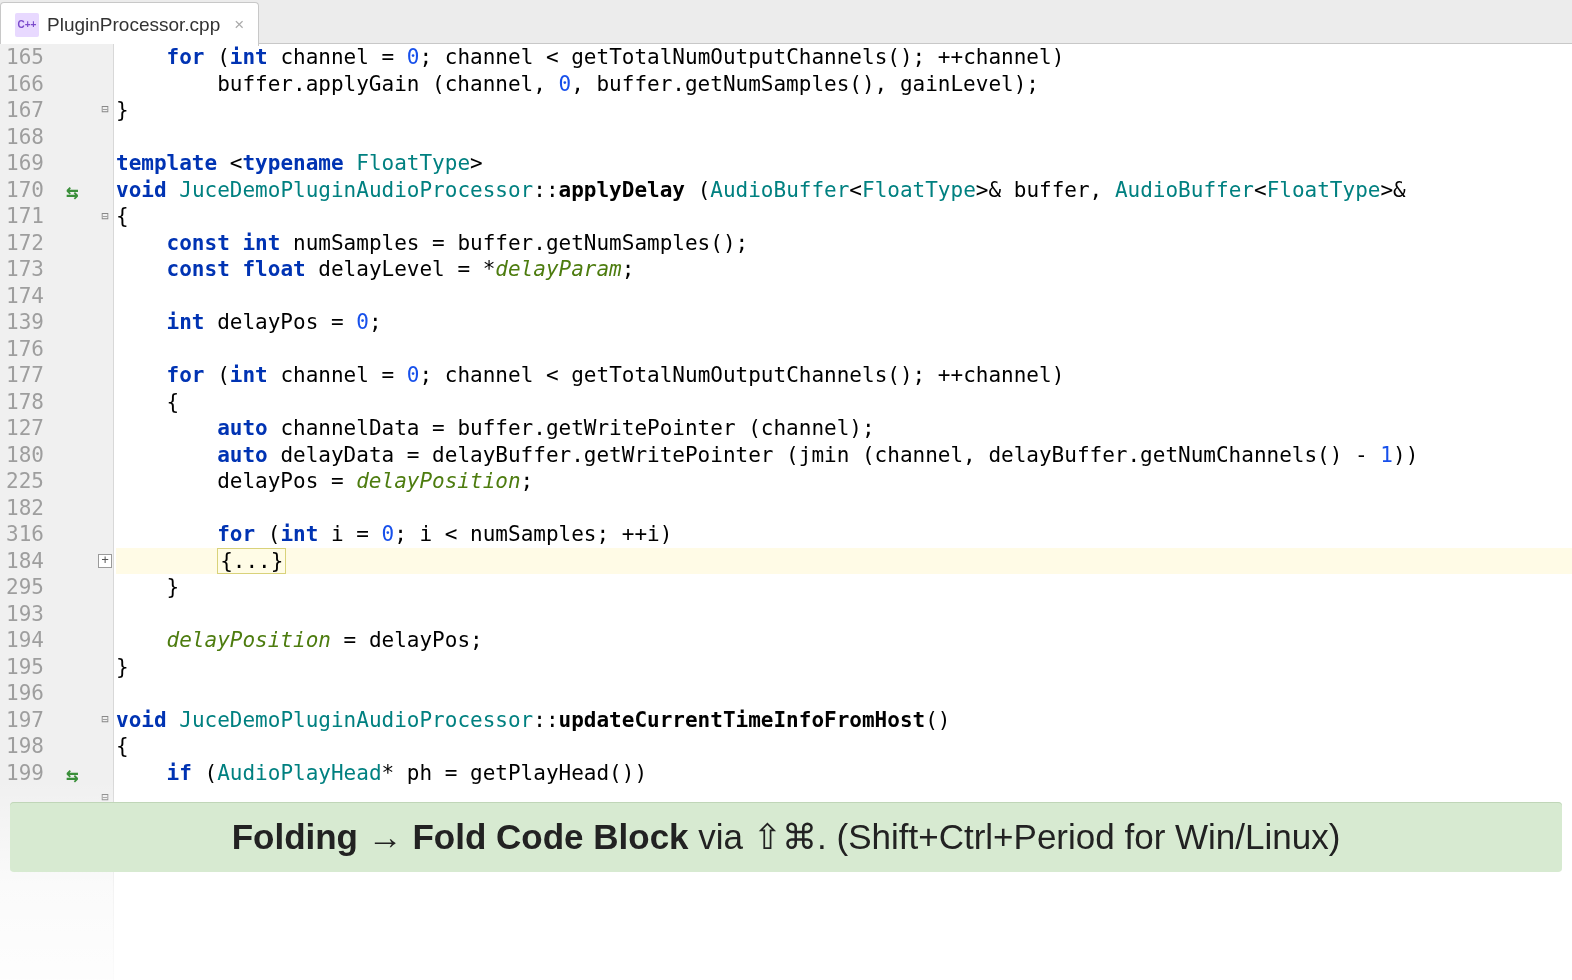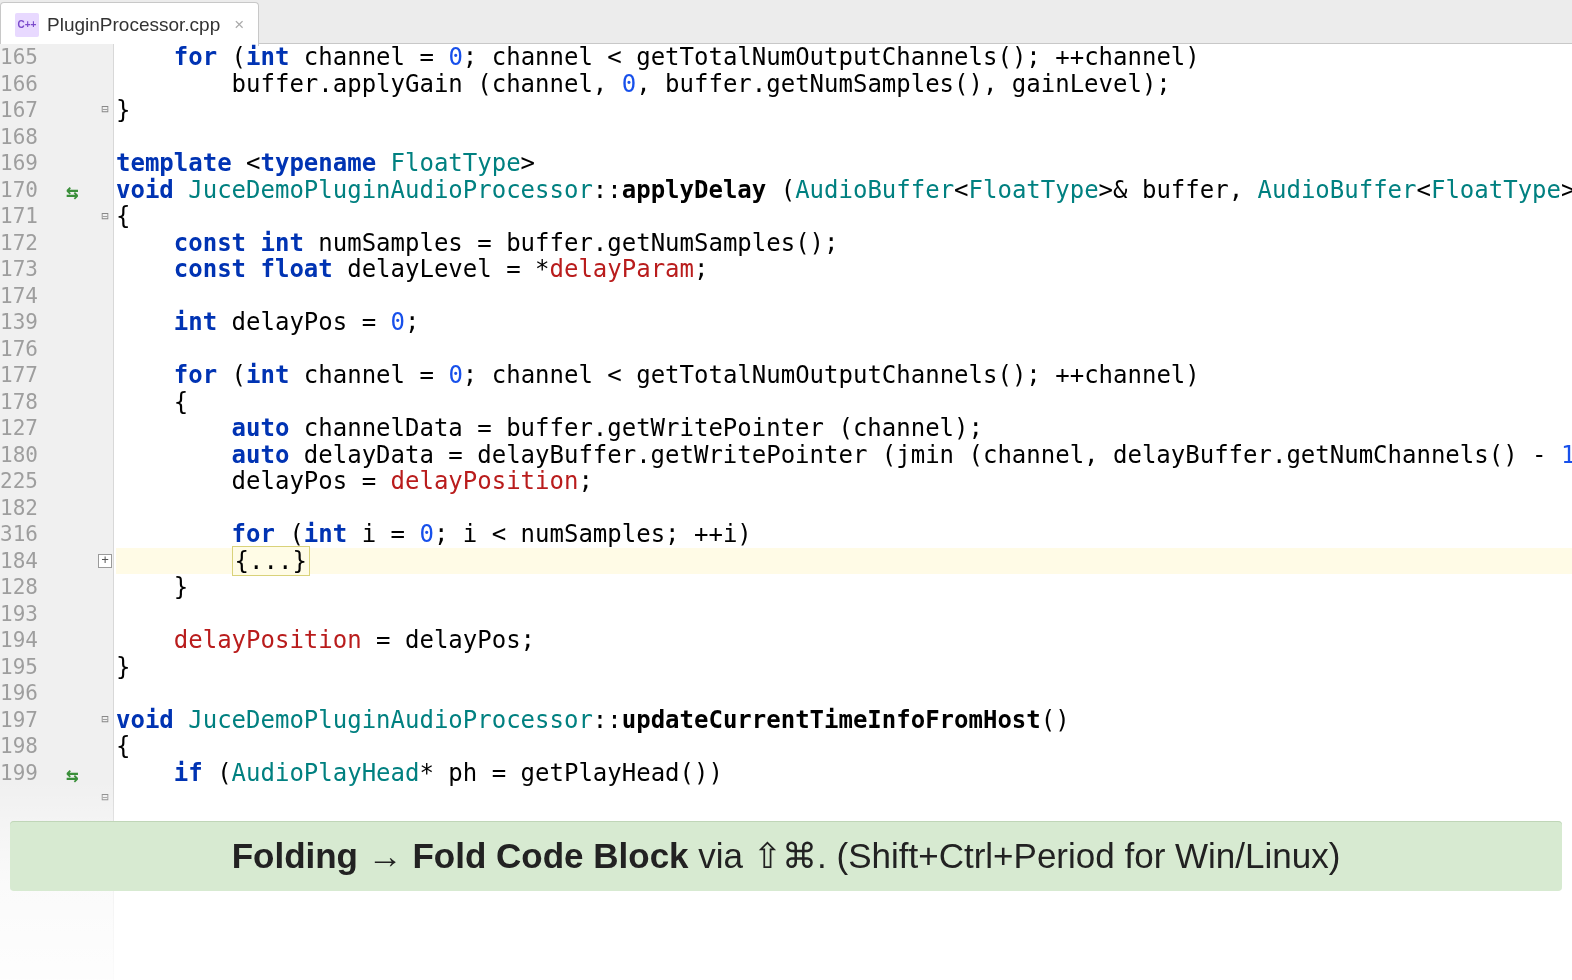--- a/index.html
+++ b/index.html
@@ -42,21 +42,21 @@
   color:#aaa;font-size:17px;margin-left:6px;
 }
 .editor{
   position:absolute;top:44px;left:0;right:0;bottom:0;
   display:flex;
 }
 .gutter{
   width:56px;
   background:#F0F0F0;
   color:#9e9e9e;
-  text-align:left;
+  text-align:center;
   padding-right:6px;
   font-size:21px;
   line-height:26.5px;
   user-select:none;
 }
 .gutter2{
   width:58px;
   background:#F0F0F0;
   border-right:1px solid #d8d8d8;
   position:relative;
@@ -70,36 +70,36 @@
 .expand{
   position:absolute;right:1px;width:14px;height:14px;
   border:1px solid #9a9a9a;background:#fff;color:#555;
   font-size:12px;line-height:10px;text-align:center;
 }
 .change-mark{
   position:absolute;left:10px;color:#3a8f3a;font-weight:bold;
 }
 .code{
   flex:1;
-  font-size:24px;
+  font-size:21px;
   line-height:26.5px;
   white-space:pre;
   overflow:hidden;
   padding-left:2px;
 }
 .code .row{height:26.5px;}
 .hl{background:#FFFBE6;}
 .kw{color:#0033B3;font-weight:bold;}
 .cls{color:#008080;}
 .fn{color:#000;font-weight:bold;}
-.fld{color:#b91c1c;}
+.fld{color:#4d7c0f;font-style:italic;}
 .num{color:#1750EB;}
 
 .banner{
-  position:absolute;left:10px;right:10px;bottom:89px;
+  position:absolute;left:10px;right:10px;bottom:108px;
   height:70px;
   background:#d7ead1;
   border-radius:4px;
   display:flex;align-items:center;justify-content:center;
   font-family:Arial,Helvetica,sans-serif;
   font-size:35px;color:#222;
   box-shadow:0 1px 0 #c0d6b8 inset;
 }
 .banner b{font-weight:700;}
 .fade{
@@ -134,21 +134,21 @@
       <div>139</div>
       <div>176</div>
       <div>177</div>
       <div>178</div>
       <div>127</div>
       <div>180</div>
       <div>225</div>
       <div>182</div>
       <div>316</div>
       <div>184</div>
-      <div>128</div>
+      <div>295</div>
       <div>193</div>
       <div>194</div>
       <div>195</div>
       <div>196</div>
       <div>197</div>
       <div>198</div>
       <div>199</div>
     </div>
   <div class="gutter2">
     <span class="change-mark" style="top:135px">⇆</span>

